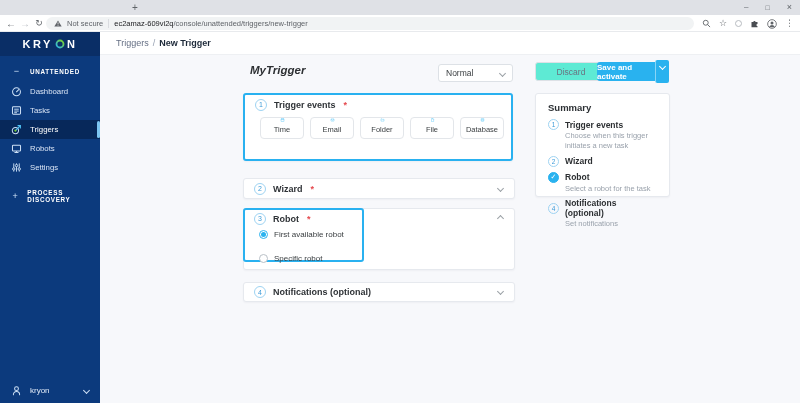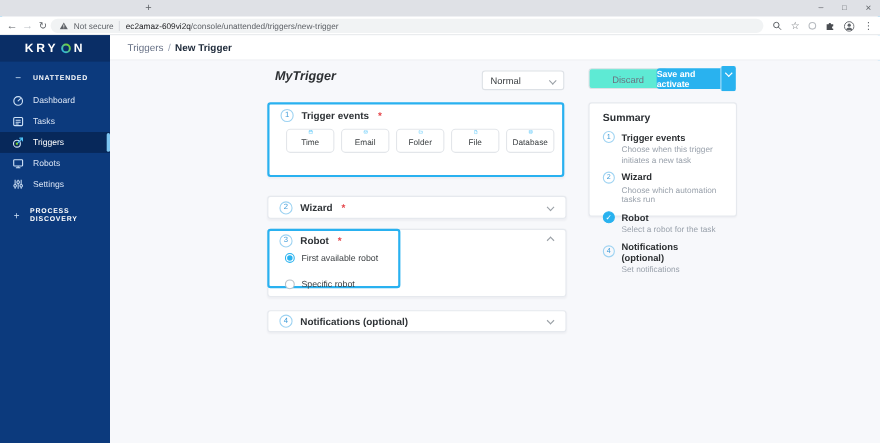--- a/index.html
+++ b/index.html
@@ -240,20 +240,30 @@
           </span>
           <span class="lbl">Settings</span>
         </div>
 
         <div class="nav-section" style="margin-top:8px">
           <span class="sec-glyph">+</span>
           <span class="sec-label">PROCESS DISCOVERY</span>
         </div>
       </nav>
 
+      <div class="user-row">
+        <span class="ic">
+          <svg width="11" height="11" viewBox="0 0 12 12">
+            <circle cx="6" cy="4" r="2.1" fill="none" stroke="#cfe2f7" stroke-width="1.1"></circle>
+            <path d="M2.6 10.6 c0-2.2 1.5-3.4 3.4-3.4 s3.4 1.2 3.4 3.4" fill="none" stroke="#cfe2f7" stroke-width="1.1" stroke-linecap="round"></path>
+          </svg>
+        </span>
+        <span class="lbl">kryon</span>
+        <span class="chev light"></span>
+      </div>
     </aside>
 
     <div class="content">
       <div class="breadcrumb-bar">
         <span class="bc-parent">Triggers</span>
         <span class="bc-sep">/</span>
         <span class="bc-current">New Trigger</span>
       </div>
 
       <div class="main">
@@ -361,21 +371,20 @@
               <span class="sum-title">Trigger events</span>
             </div>
             <div class="sum-desc">Choose when this trigger initiates a new task</div>
           </div>
 
           <div class="sum-item">
             <div class="sum-head">
               <span class="sum-num">2</span>
               <span class="sum-title">Wizard</span>
             </div>
-            <div class="sum-desc">Choose which automation tasks run</div>
           </div>
 
           <div class="sum-item">
             <div class="sum-head">
               <span class="sum-num done">✓</span>
               <span class="sum-title">Robot</span>
             </div>
             <div class="sum-desc">Select a robot for the task</div>
           </div>
 

